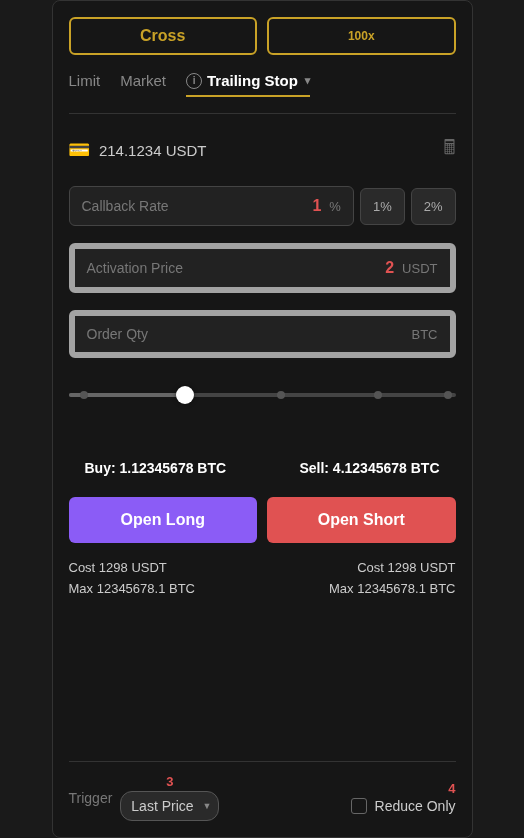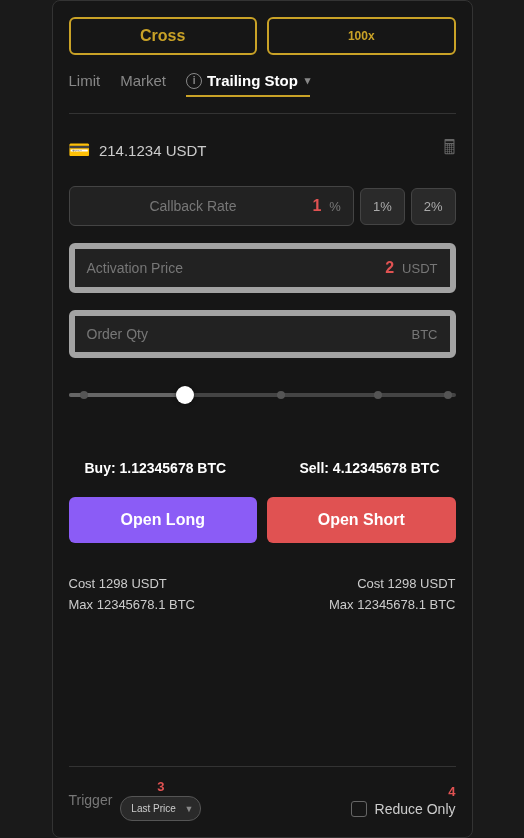--- a/index.html
+++ b/index.html
@@ -170,21 +170,20 @@
     }
 
     .callback-main {
       flex: 1;
       display: flex;
       align-items: center;
       background: #222;
       border: 1px solid #444;
       border-radius: 6px;
       padding: 10px 12px;
-      text-align: center;
     }
 
     .preset-btn {
       background: #2a2a2a;
       border: 1px solid #444;
       border-radius: 6px;
       color: #aaa;
       font-size: 13px;
       padding: 10px 12px;
       cursor: pointer;
@@ -314,21 +313,20 @@
       color: #fff;
       font-size: 16px;
       font-weight: 700;
       cursor: pointer;
     }
 
     
     .cost-max-container {
       display: flex;
       justify-content: space-between;
-      margin-top: 16px;
     }
 
     .cost-max-col {
       display: flex;
       flex-direction: column;
       gap: 6px;
     }
 
     .cost-line {
       color: #888;
@@ -366,21 +364,21 @@
       font-weight: 700;
       text-align: center;
       margin-bottom: 2px;
     }
 
     .trigger-select {
       background: #2a2a2a;
       border: 1px solid #555;
       border-radius: 12px;
       color: #ccc;
-      font-size: 10px;
+      font-size: 14px;
       padding: 6px 24px 6px 10px;
       cursor: pointer;
       appearance: none;
       -webkit-appearance: none;
       position: relative;
     }
 
     .trigger-select-container {
       position: relative;
       display: flex;

